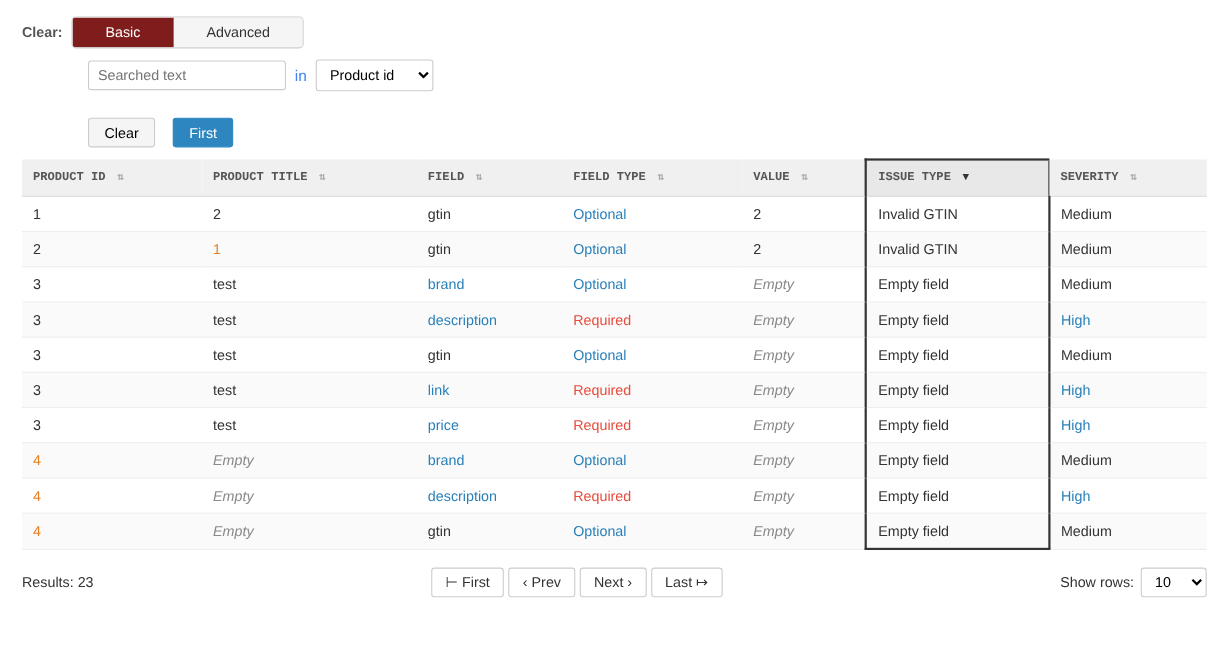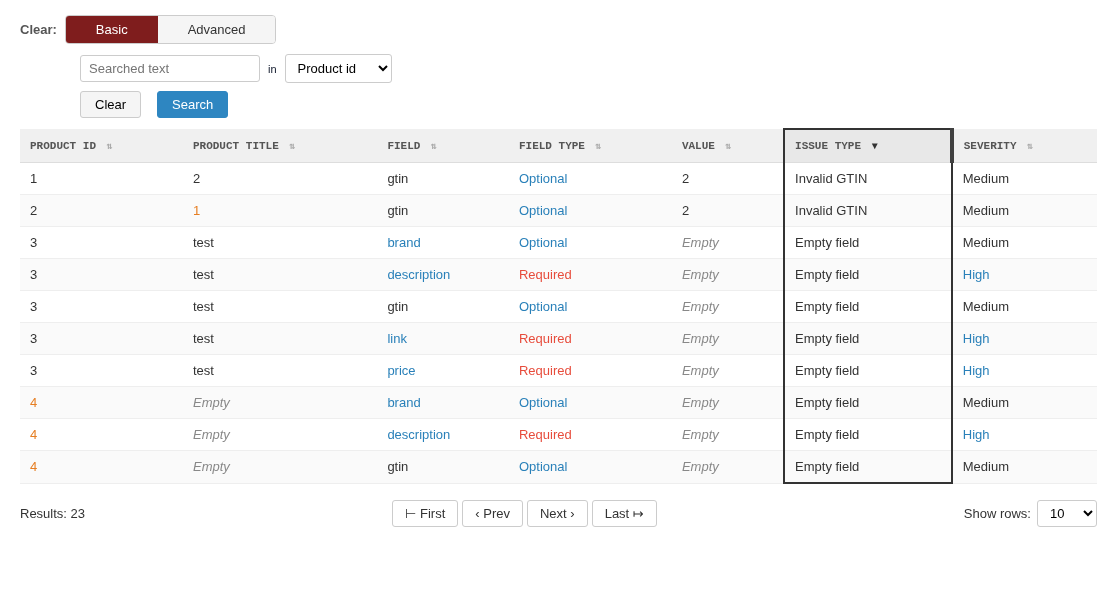--- a/index.html
+++ b/index.html
@@ -17,30 +17,30 @@
       border: none;
       font-size: 13px;
       background: #f5f5f5;
       color: #333;
     }
     .tab-btn.active {
       background: #7f1d1d;
       color: #fff;
     }
 
-    .search-inputs { display: flex; align-items: center; margin-bottom: 8px; margin-left: 60px; }
+    .search-inputs { display: flex; align-items: center; margin-bottom: 24px; margin-left: 60px; }
     .search-text-input {
       border: 1px solid #ccc;
       border-radius: 3px;
       padding: 5px 8px;
       width: 180px;
       font-size: 13px;
       color: #aaa;
     }
-    .in-label { margin: 0 8px; color: #0f172a; font-size: 11px; }
+    .in-label { margin: 0 8px; color: #3b82f6; font-size: 14px; }
     .field-select {
       border: 1px solid #ccc;
       border-radius: 3px;
       padding: 5px 8px;
       font-size: 13px;
       background: #fff;
       cursor: pointer;
     }
 
     .search-actions { display: flex; gap: 16px; margin-left: 60px; margin-bottom: 10px; }
@@ -83,21 +83,21 @@
       color: #333;
     }
     .data-table tbody tr:nth-child(even) { background: #fafafa; }
 
     .cell-link { color: #e67e22; text-decoration: none; }
     .cell-blue-link { color: #2980b9; text-decoration: none; }
     .cell-italic { font-style: italic; color: #888; }
     .cell-required { color: #e74c3c; }
     .th-issue-type {
       border-left: 2px solid #333;
-      border-right: 4px solid #404040;
+      border-right: 1px solid #404040;
       border-top: 2px solid #333;
       background: #e8e8e8;
       margin-left: 16px;
     }
     .td-issue-type {
       border-left: 2px solid #333;
       border-right: 2px solid #333;
       margin-left: 41px;
     }
     .last-issue-row .td-issue-type {
@@ -148,21 +148,21 @@
 
   <div class="search-inputs">
     <input type="text" class="search-text-input" placeholder="Searched text" style="">
     <span class="in-label">in</span>
     <select class="field-select">
     <option value="Product id">Product id</option><option value="Product title">Product title</option><option value="Field">Field</option><option value="Field type">Field type</option><option value="Value">Value</option></select>
   </div>
 
   <div class="search-actions">
     <button class="btn-clear">Clear</button>
-    <button class="btn-search">Search</button>
+    <button class="btn-search">First</button>
   </div>
 
   <table class="data-table">
     <thead>
       <tr>
         <th>PRODUCT ID <span class="sort-arrows">⇅</span></th>
         <th>PRODUCT TITLE <span class="sort-arrows">⇅</span></th>
         <th>FIELD <span class="sort-arrows">⇅</span></th>
         <th>FIELD TYPE <span class="sort-arrows">⇅</span></th>
         <th>VALUE <span class="sort-arrows">⇅</span></th>

